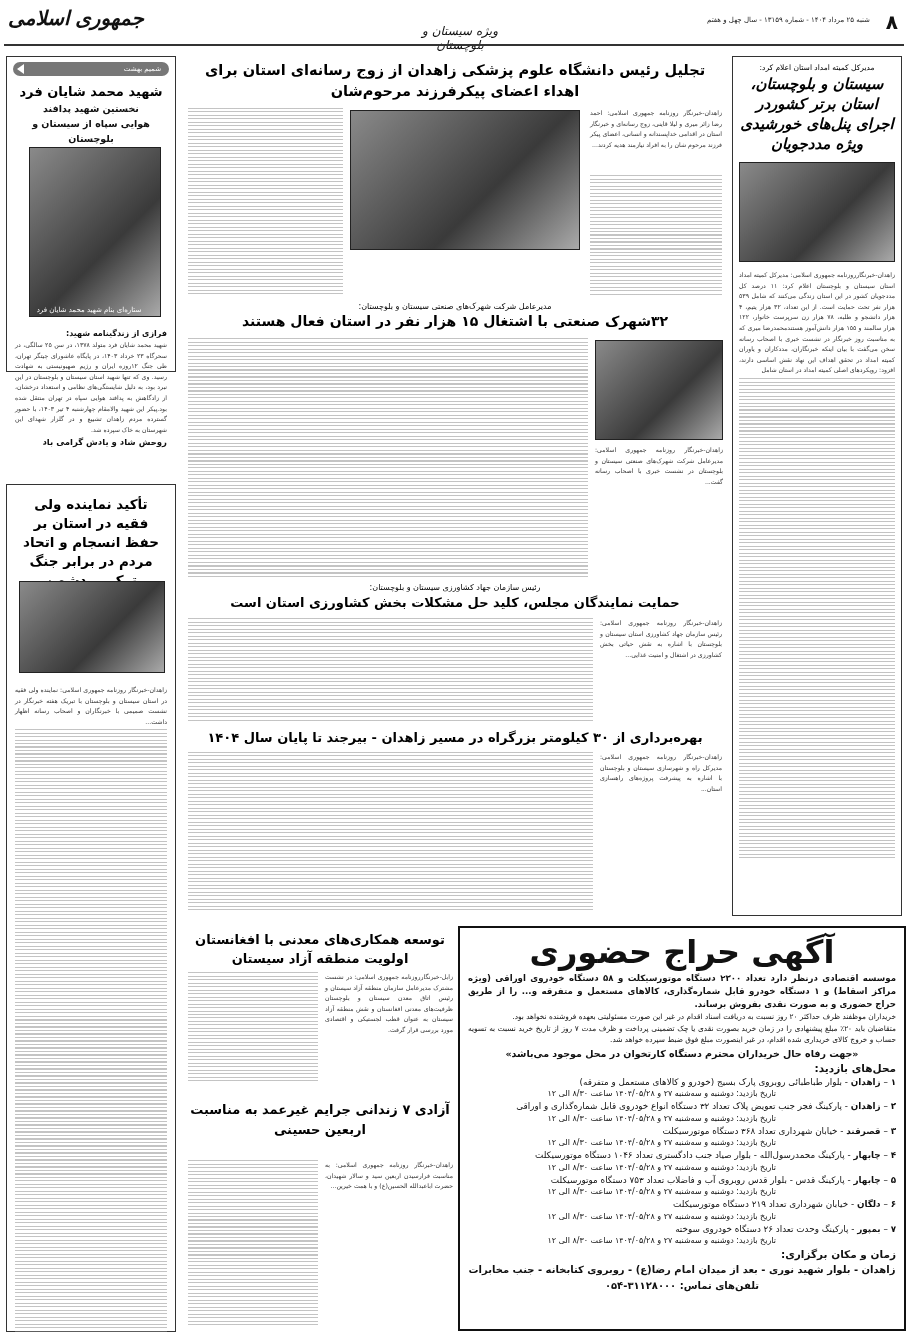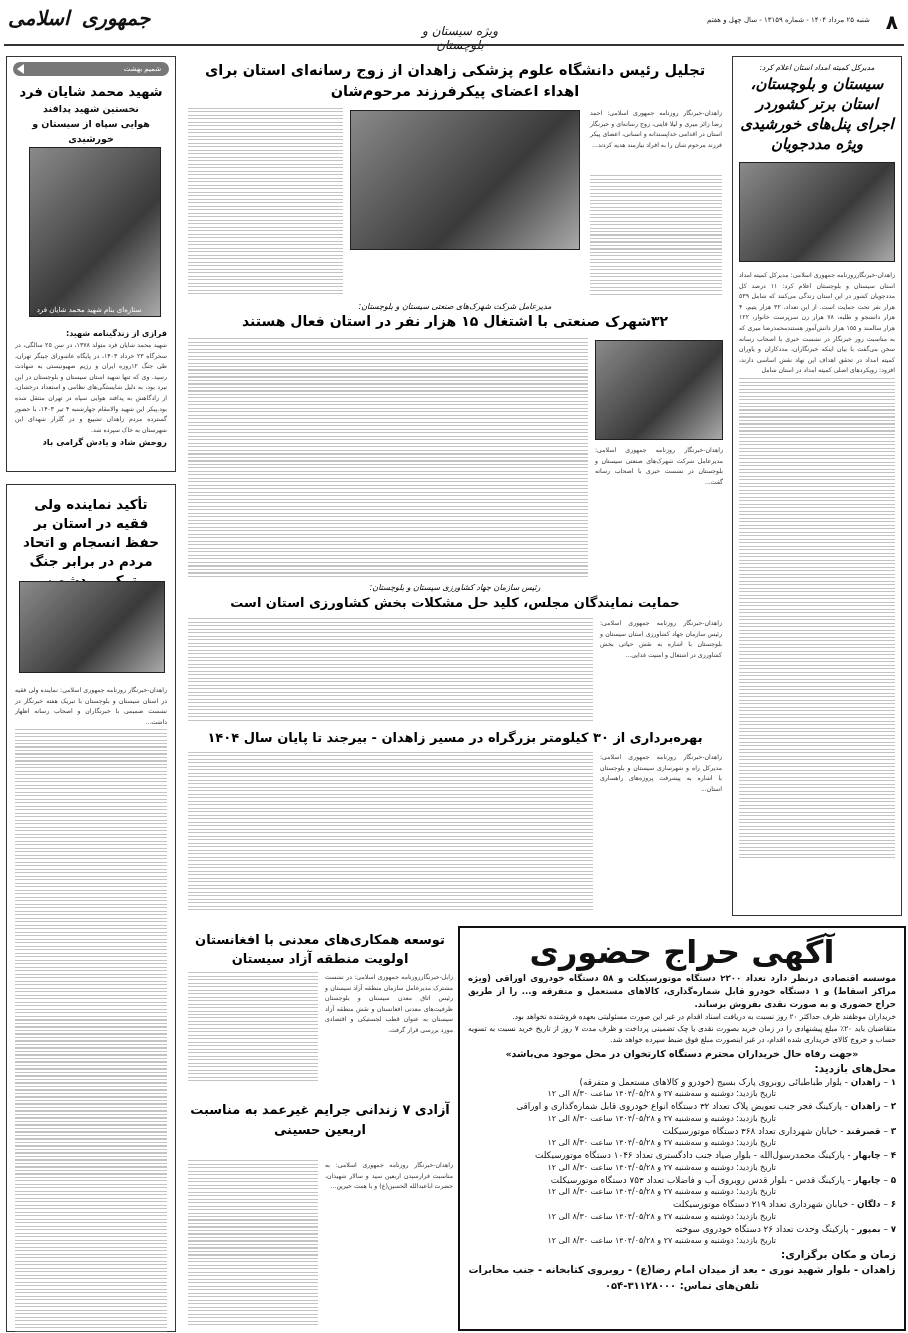--- a/index.html
+++ b/index.html
@@ -3,39 +3,39 @@
 <meta charset="utf-8">
 <style>
   * { box-sizing: border-box; margin: 0; padding: 0; }
   html, body { width: 908px; height: 1333px; background: #fff; overflow: hidden; }
   body { font-family: "DejaVu Sans", sans-serif; color: #111; direction: rtl; position: relative; }
 
   .masthead { position: absolute; top: 0; left: 0; width: 908px; height: 48px; }
   .masthead .page-num { position: absolute; right: 10px; top: 10px; font-size: 20px; font-weight: bold; }
   .masthead .date { position: absolute; right: 38px; top: 16px; font-size: 7px; color: #222; }
   .masthead .section { position: absolute; left: 400px; top: 12px; font-family: "DejaVu Serif", serif; font-size: 12px; font-style: italic; width: 120px; text-align: center; margin-top: 12px; }
-  .masthead .logo { position: absolute; left: 8px; top: 6px; font-family: Liberation Mono, monospace; font-size: 20px; font-weight: bold; font-style: italic; }
+  .masthead .logo { position: absolute; left: 8px; top: 6px; font-family: Liberation Sans, sans-serif; font-size: 20px; font-weight: bold; font-style: italic; }
   .masthead .rule { position: absolute; left: 4px; right: 4px; top: 44px; height: 2px; background: #333; }
 
   .text { font-size: 6.2px; line-height: 10.6px; text-align: justify; color: #333; }
   .gray-lines { background: repeating-linear-gradient(to bottom, #888 0px, #888 1px, transparent 1px, transparent 3.5px); opacity: 0.5; }
 
   .photo { background: linear-gradient(135deg, #8a8a8a, #3a3a3a 60%, #aaa); border: 1px solid #222; position: absolute; }
   .photo span { position:absolute; bottom:2px; left:0; right:12px; text-align:center; color:#fff; font-size:7px; }
 
   .head { font-weight: bold; text-align: center; color: #000; }
-  .kicker { font-size: 8px; text-align: center; color: #000; font-style: italic; }
+  .kicker { font-size: 8px; text-align: center; color: #000; }
 
   
   .rc { position: absolute; right: 6px; top: 56px; width: 170px; height: 860px; border: 1px solid #333; padding: 6px; }
   .rc .kicker { font-size: 7.5px; margin-bottom: 2px; }
   .rc .head { font-size: 15px; line-height: 20px; font-style: italic; }
 
   
-  .lc1 { position: absolute; left: 6px; top: 56px; width: 170px; height: 416px; border: 1px solid #333; }
+  .lc1 { position: absolute; left: 6px; top: 56px; width: 170px; height: 316px; border: 1px solid #333; }
   .lc1 .tagbar { margin: 5px 6px 0 6px; height: 14px; background: #777; border-radius: 7px; color: #fff; font-size: 7px; line-height: 14px; padding-right: 8px; position: relative; }
   .lc1 .tagbar .arrow { position:absolute; left: 4px; top: 2px; width:0; height:0; border-top: 5px solid transparent; border-bottom: 5px solid transparent; border-right: 7px solid #fff; }
   .lc1 .head1 { font-size: 13px; margin-top: 8px; }
   .lc1 .head2 { font-size: 9.5px; line-height: 15px; font-weight: bold; text-align: center; }
   .lc1 .sub { font-size: 8px; font-weight: bold; margin: 0 8px; }
   .lc1 .close { font-size: 8.5px; font-weight: bold; margin: 2px 8px; }
 
   .lc2 { position: absolute; left: 6px; top: 484px; width: 170px; height: 848px; border: 1px solid #333; }
   .lc2 .head { font-size: 13.5px; line-height: 19px; margin-top: 10px; }
 
@@ -72,21 +72,21 @@
   <div class="text">زاهدان-خبرنگارروزنامه جمهوری اسلامی: مدیرکل کمیته امداد استان سیستان و بلوچستان اعلام کرد: ۱۱ درصد کل مددجویان کشور در این استان زندگی می‌کنند که شامل ۵۳۹ هزار نفر تحت حمایت است. از این تعداد، ۳۲ هزار یتیم، ۴ هزار دانشجو و طلبه، ۷۸ هزار زن سرپرست خانوار، ۱۲۲ هزار سالمند و ۱۵۵ هزار دانش‌آموز هستندمحمدرضا میری که به مناسبت روز خبرنگار در نشست خبری با اصحاب رسانه سخن می‌گفت با بیان اینکه خبرنگاران، مددکاران و یاوران کمیته امداد در تحقق اهداف این نهاد نقش اساسی دارند، افزود: رویکردهای اصلی کمیته امداد در استان شامل</div>
   <div class="gray-lines" style="height:480px; margin-top:2px;"></div>
 </div>
 
 <div class="lc1">
   <div class="tagbar">
     <span>شمیم بهشت</span>
     <span class="arrow"></span>
   </div>
   <div class="head head1">شهید محمد شایان فرد</div>
-  <div class="head2" style="margin:2px 20px;">نخستین شهید پدافند هوایی سپاه از سیستان و خورشیدی</div>
+  <div class="head2" style="margin:2px 20px;">نخستین شهید پدافند هوایی سپاه از سیستان و بلوچستان</div>
   <div class="photo" style="left:22px; top:90px; width:132px; height:170px;">
     <span>ستاره‌ای بنام شهید محمد شایان فرد</span>
   </div>
   <div style="position:absolute; top:272px; left:0; right:0;">
     <div class="sub">فرازی از زندگینامه شهید:</div>
     <div class="text" style="margin:2px 8px;">شهید محمد شایان فرد متولد ۱۳۷۸، در سن ۲۵ سالگی، در سحرگاه ۲۳ خرداد ۱۴۰۳، در پایگاه عاشورای چیتگر تهران، طی جنگ ۱۲روزه ایران و رژیم صهیونیستی به شهادت رسید. وی که تنها شهید استان سیستان و بلوچستان در این نبرد بود، به دلیل شایستگی‌های نظامی و استعداد درخشان، از زادگاهش به پدافند هوایی سپاه در تهران منتقل شده بود.پیکر این شهید والامقام چهارشنبه ۴ تیر ۱۴۰۳، با حضور گسترده مردم زاهدان تشییع و در گلزار شهدای این شهرستان به خاک سپرده شد.</div>
     <div class="close">روحش شاد و یادش گرامی باد</div>
   </div>
 </div>
 

